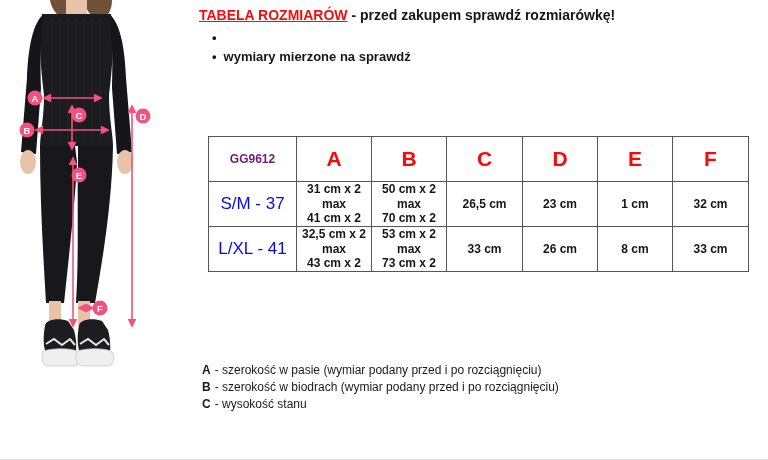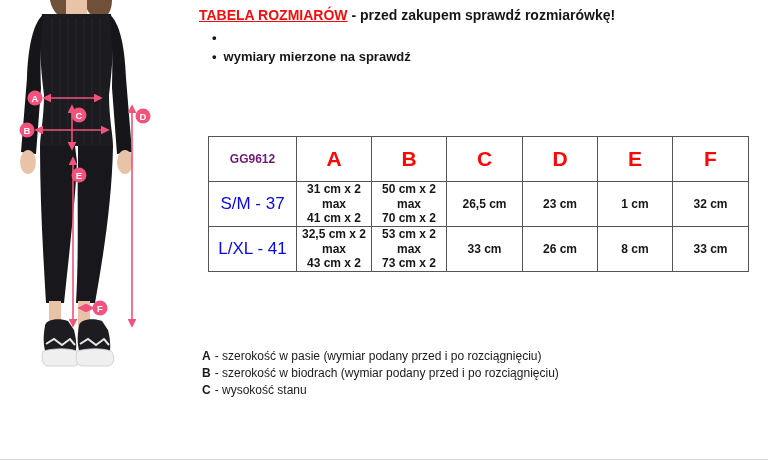--- a/index.html
+++ b/index.html
@@ -30,21 +30,21 @@
   }
   .size-table td { border:1px solid #555555; text-align:center; vertical-align:middle; padding:0; }
   .code-cell   { font-size:12px; font-weight:bold; color:#701a75; }
   .letter-cell { font-size:21px; font-weight:bold; color:#fb0707; }
   .size-cell   { font-size:17px; font-weight:normal; color:#0909e8; }
   .val-cell    { font-size:12px; font-weight:bold; color:#161616; white-space:pre-line; line-height:1.22; }
   .hdr-row  td { height:44px; }
   .data-row td { height:41px; }
 
   
-  .legend { position:absolute; left:202px; top:350px; }
+  .legend { position:absolute; left:202px; top:364px; }
   .legend-line { font-size:12px; line-height:1.15; margin-bottom:3px; color:#1a1a1a; }
   .legend-letter { font-weight:bold; margin-right:4px; }
 
   .bottom-line { position:absolute; left:0; right:0; bottom:0; height:1px; background:#d9d9d9; }
 </style>
 </head>
 <body>
 
 <div id="page">
 

